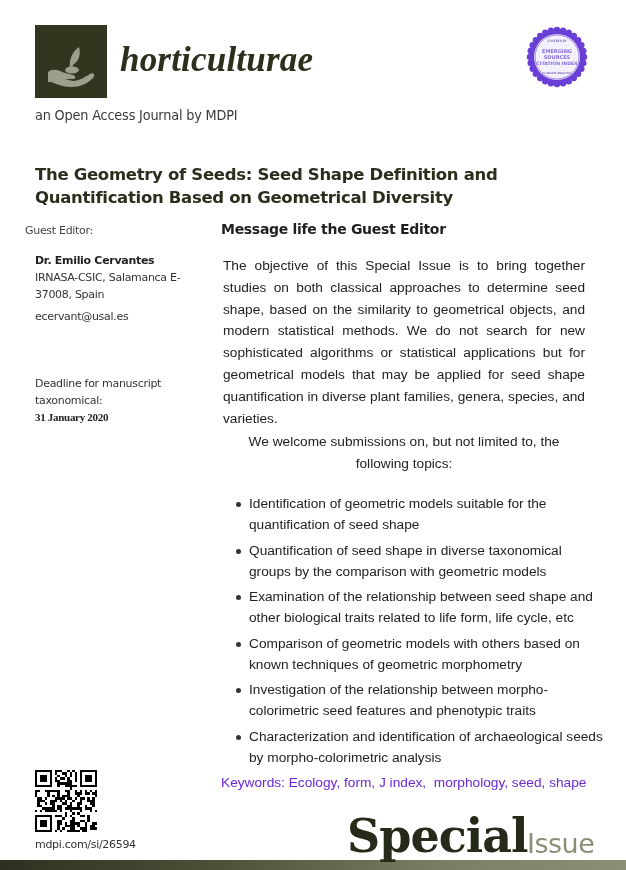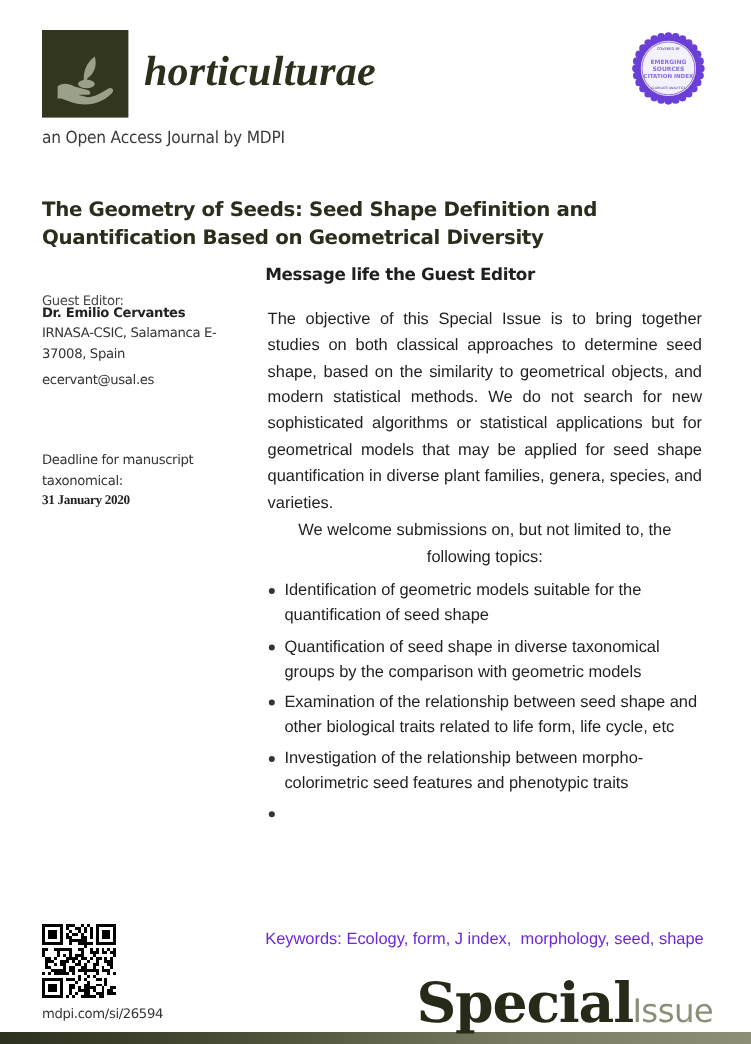--- a/index.html
+++ b/index.html
@@ -21,38 +21,38 @@
   #badge { left: 526px; top: 26px; width: 62px; height: 62px; }
 
   
   #si-title {
     left: 35px; top: 163px; width: 560px; font-family: "DejaVu Sans", sans-serif; font-weight: bold;
     font-size: 16.5px; line-height: 23px; color: #2a2e1c; letter-spacing: -0.3px;
   }
 
   
   .left-small { font-family: "DejaVu Sans", sans-serif; font-size: 11px; color: #333; line-height: 17px; letter-spacing: -0.3px; }
-  #guest-editor-label { left: 35px; top: 222px; color: #444; margin-top: 20px; }
+  #guest-editor-label { left: 25px; top: 222px; color: #444; }
   #editor-name { left: 35px; top: 252px; font-weight: bold; color: #222; }
   #editor-affil { left: 35px; top: 269px; width: 150px; }
   #editor-email { left: 35px; top: 308px; }
   #deadline-label { left: 35px; top: 375px; width: 140px; }
   #deadline-date { left: 35px; top: 409px; font-weight: bold; color: #222; font-family: Liberation Serif, serif; }
 
   
   #msg-heading {
     left: 221px; top: 221px; font-family: "DejaVu Sans", sans-serif; font-weight: bold;
     font-size: 14px; color: #1f1f1f; letter-spacing: -0.3px;
   }
   #msg-body {
     left: 221px; top: 253px; width: 366px; font-size: 13.7px; line-height: 21.8px; color: #222;
     text-align: justify;
   }
   #msg-body p { margin: 2px; }
-  #topics { left: 221px; top: 481px; width: 370px; margin: 0; padding: 0; list-style: none; }
+  #topics { left: 221px; top: 481px; width: 370px; margin: 12px; padding: 0; list-style: none; }
   #topics li {
     position: relative; padding-left: 16px; font-size: 13.7px; line-height: 21px; color: #222;
     margin-bottom: 4.6px;
   }
   #topics li .bullet {
     position: absolute; left: 3px; top: 9px; width: 5px; height: 5px; border-radius: 50%; background: #333;
   }
   #keywords { left: 221px; top: 775px; font-size: 13.7px; color: #6d28d9; white-space: pre; }
 
   
@@ -142,22 +142,23 @@
 
 <div id="msg-heading" class="abs">Message life the Guest Editor</div>
 <div id="msg-body" class="abs">
   <p>The objective of this Special Issue is to bring together studies on both classical approaches to determine seed shape, based on the similarity to geometrical objects, and modern statistical methods. We do not search for new sophisticated algorithms or statistical applications but for geometrical models that may be applied for seed shape quantification in diverse plant families, genera, species, and varieties.</p>
   <p style="text-align:center">We welcome submissions on, but not limited to, the following topics:</p>
 </div>
 <ul id="topics" class="abs">
   <li><span class="bullet"></span><span>Identification of geometric models suitable for the quantification of seed shape</span></li>
   <li><span class="bullet"></span><span>Quantification of seed shape in diverse taxonomical groups by the comparison with geometric models</span></li>
   <li><span class="bullet"></span><span>Examination of the relationship between seed shape and other biological traits related to life form, life cycle, etc</span></li>
+  <li><span class="bullet"></span><span>Comparison of geometric models with others based on known techniques of geometric morphometry</span></li>
   <li><span class="bullet"></span><span>Investigation of the relationship between morpho-colorimetric seed features and phenotypic traits</span></li>
-  <li><span class="bullet"></span></li>
+  <li><span class="bullet"></span><span>Characterization and identification of archaeological seeds by morpho-colorimetric analysis</span></li>
 </ul>
 <div id="keywords" class="abs">Keywords: Ecology, form, J index,  morphology, seed, shape</div>
 
 <div id="qr" class="abs">
   <svg id="qr-svg" width="62" height="62" viewBox="0 0 25 25" shape-rendering="crispEdges">
       <rect x="8" y="0" width="1" height="1" fill="#000"></rect>
       <rect x="9" y="0" width="1" height="1" fill="#000"></rect>
       <rect x="10" y="0" width="1" height="1" fill="#000"></rect>
       <rect x="13" y="0" width="1" height="1" fill="#000"></rect>
       <rect x="15" y="0" width="1" height="1" fill="#000"></rect>

